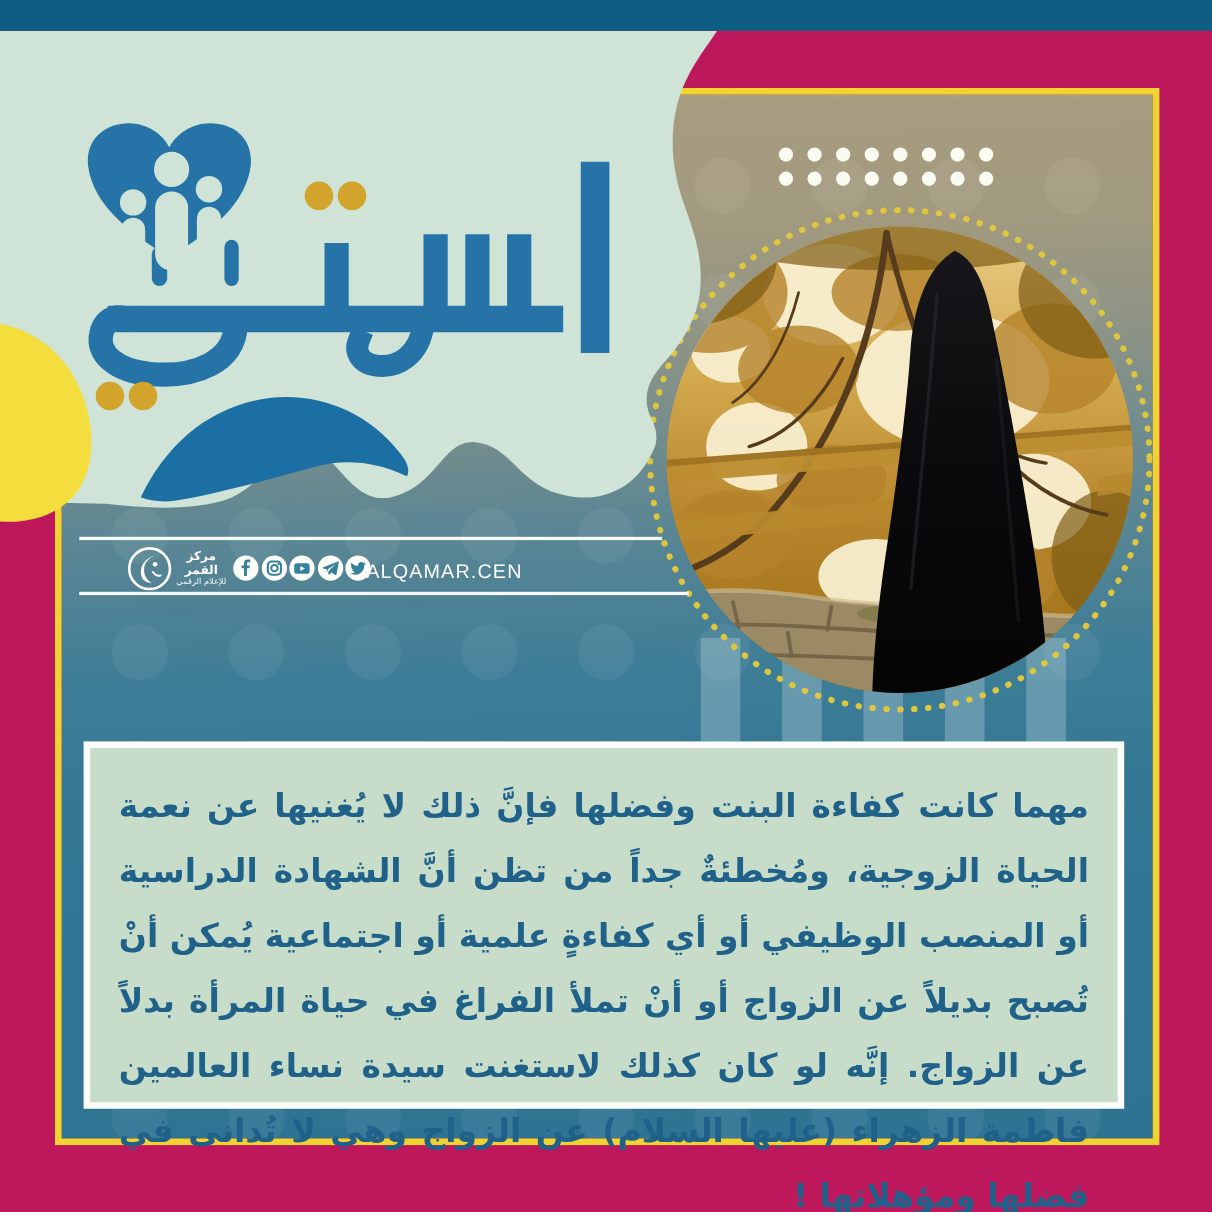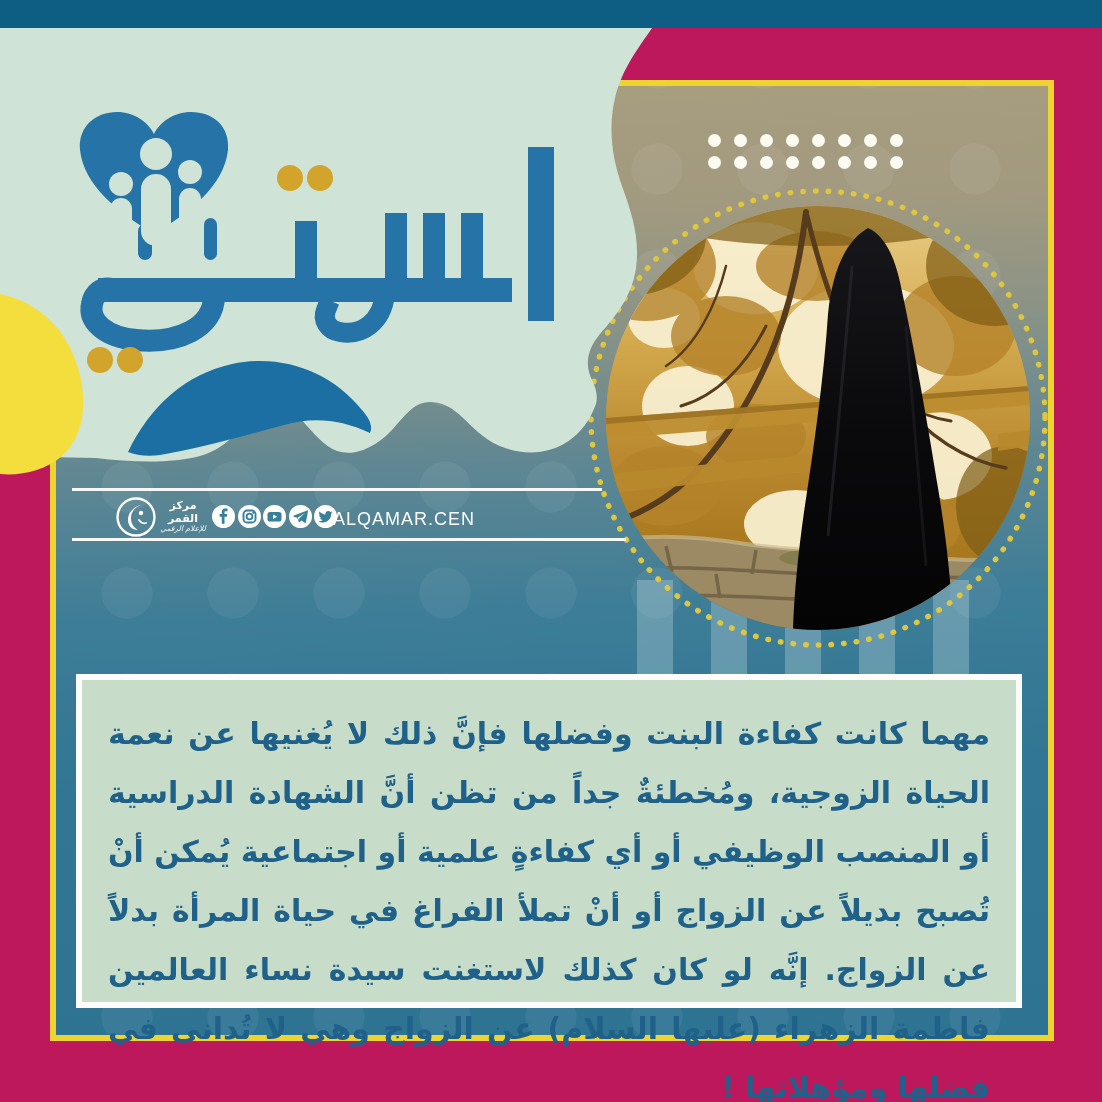--- a/index.html
+++ b/index.html
@@ -37,21 +37,21 @@
   
   .social-line{position:absolute;height:3px;background:#f6f8f6;z-index:5;}
   .line-top{left:72px;top:460px;width:530px;}
   .line-bottom{left:72px;top:510px;width:554px;}
   .emblem{position:absolute;left:115px;top:468px;z-index:6;}
   .org-text{
     position:absolute;left:156px;top:472px;width:54px;z-index:6;color:#fdfdfa;
     direction:rtl;text-align:center;line-height:1.15;
   }
   .org-text .l1{font-size:11px;font-weight:bold;display:block;}
-  .org-text .l2{font-size:7.5px;display:block;opacity:.95;font-style:italic;}
+  .org-text .l2{font-size:7.5px;display:block;opacity:.95;}
   .icons{position:absolute;left:212px;top:477px;display:flex;z-index:6;}
   .icons .ic{width:23px;height:23px;border-radius:50%;background:#fdfdfa;margin-right:2.5px;
     display:flex;align-items:center;justify-content:center;}
   .handle{
     position:absolute;left:333px;top:473px;z-index:6;color:#fdfdfa;
     font-family:"Liberation Sans",sans-serif;font-size:18px;font-weight:400;
     letter-spacing:1px;line-height:36px;
   }
   
   .panel{

